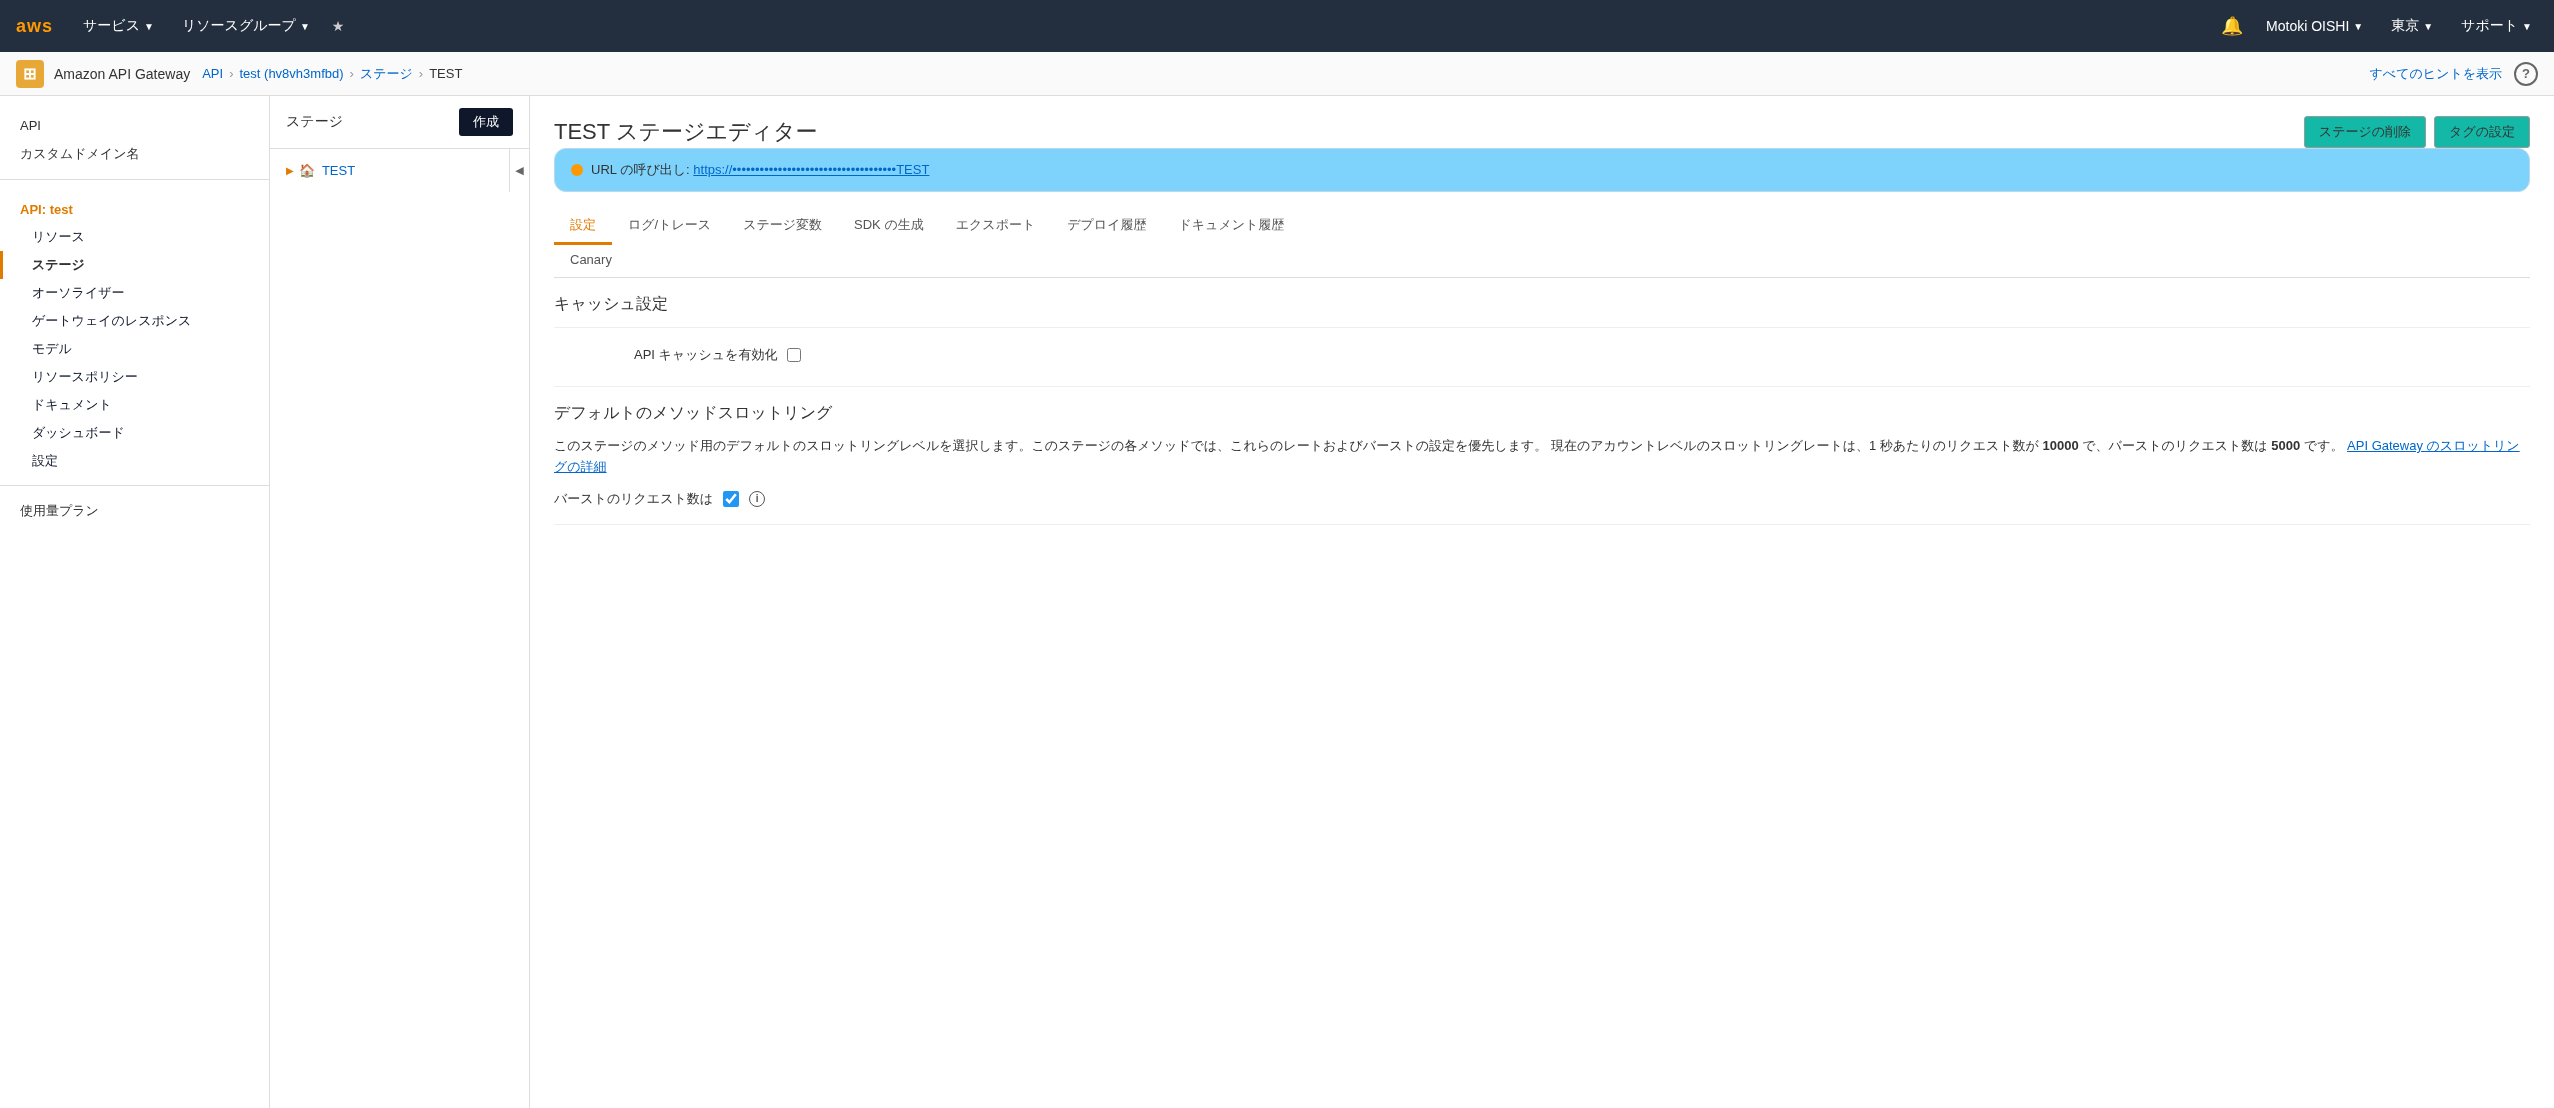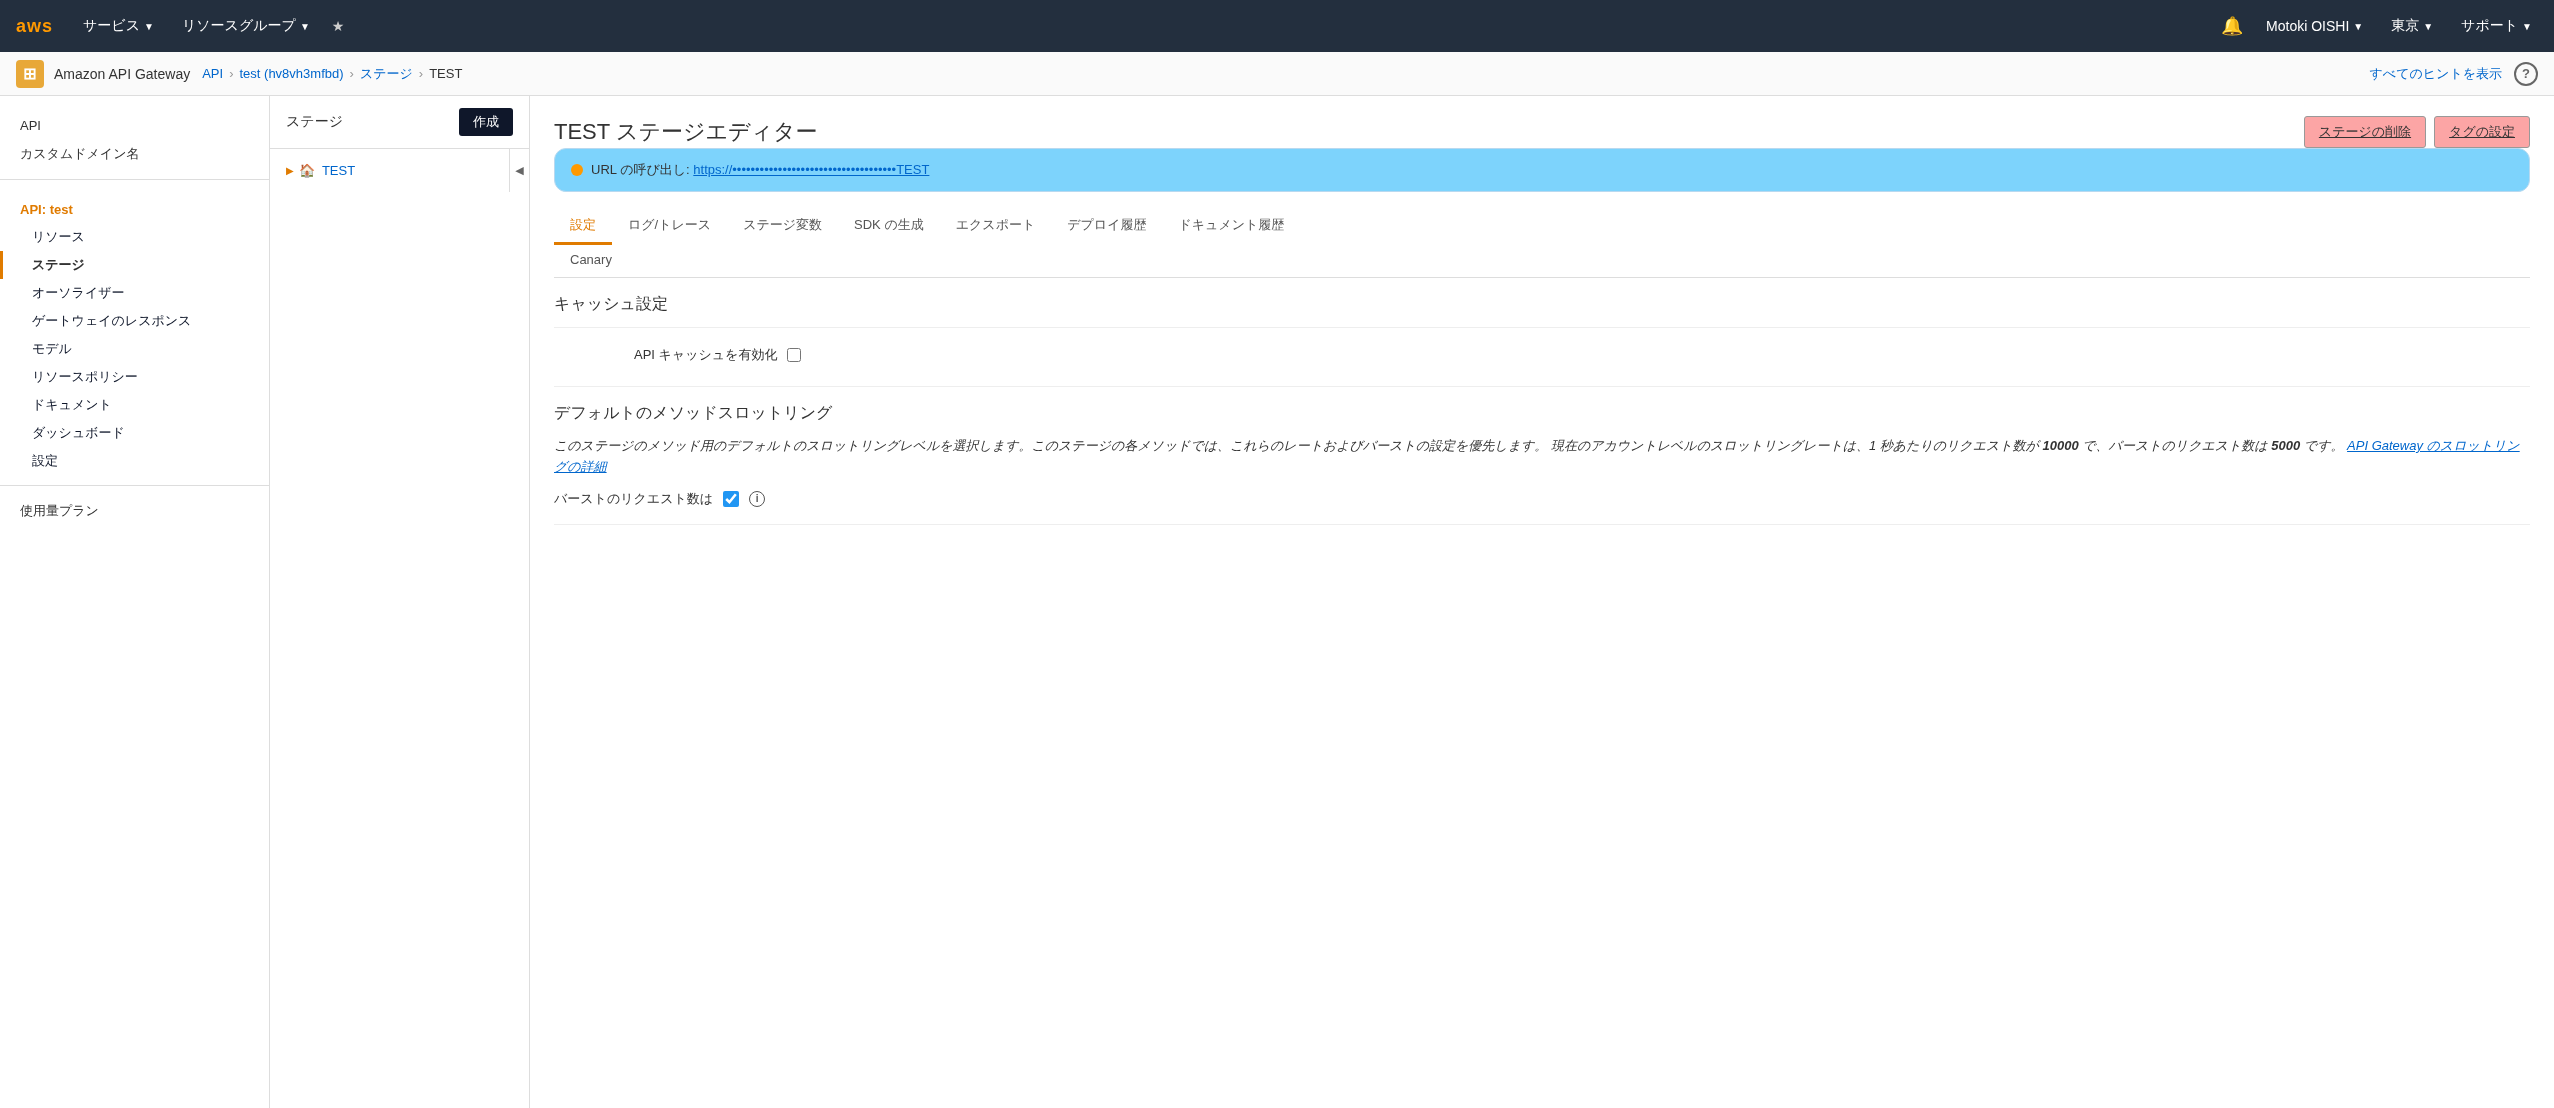--- a/index.html
+++ b/index.html
@@ -223,28 +223,27 @@
     .page-title {
       font-size: 22px;
       font-weight: 400;
       color: #333;
     }
     .header-buttons {
       display: flex;
       gap: 8px;
     }
     .outline-btn {
-      background: #fca5a5;
+      background: #14b8a6;
       border: 1px solid #999;
       padding: 6px 14px;
       border-radius: 3px;
       font-size: 13px;
       cursor: pointer;
       color: #333;
-      text-decoration: underline;
     }
 
     
     .url-banner {
       background: #7dd3fc;
       border: 1px solid #b8d9f0;
       border-radius: 12px;
       padding: 12px 16px;
       margin-bottom: 16px;
       display: flex;
@@ -320,21 +319,20 @@
     .checkbox-input {
       width: 14px;
       height: 14px;
       cursor: pointer;
     }
     .section-description {
       font-size: 13px;
       color: #333;
       line-height: 1.6;
       margin-bottom: 12px;
-      font-style: italic;
     }
     .section-description strong { font-weight: bold; }
     .section-description a { color: #0066cc; cursor: pointer; }
     .throttling-row {
       display: flex;
       align-items: center;
       gap: 10px;
       margin-top: 8px;
     }
     .throttling-checkbox {

